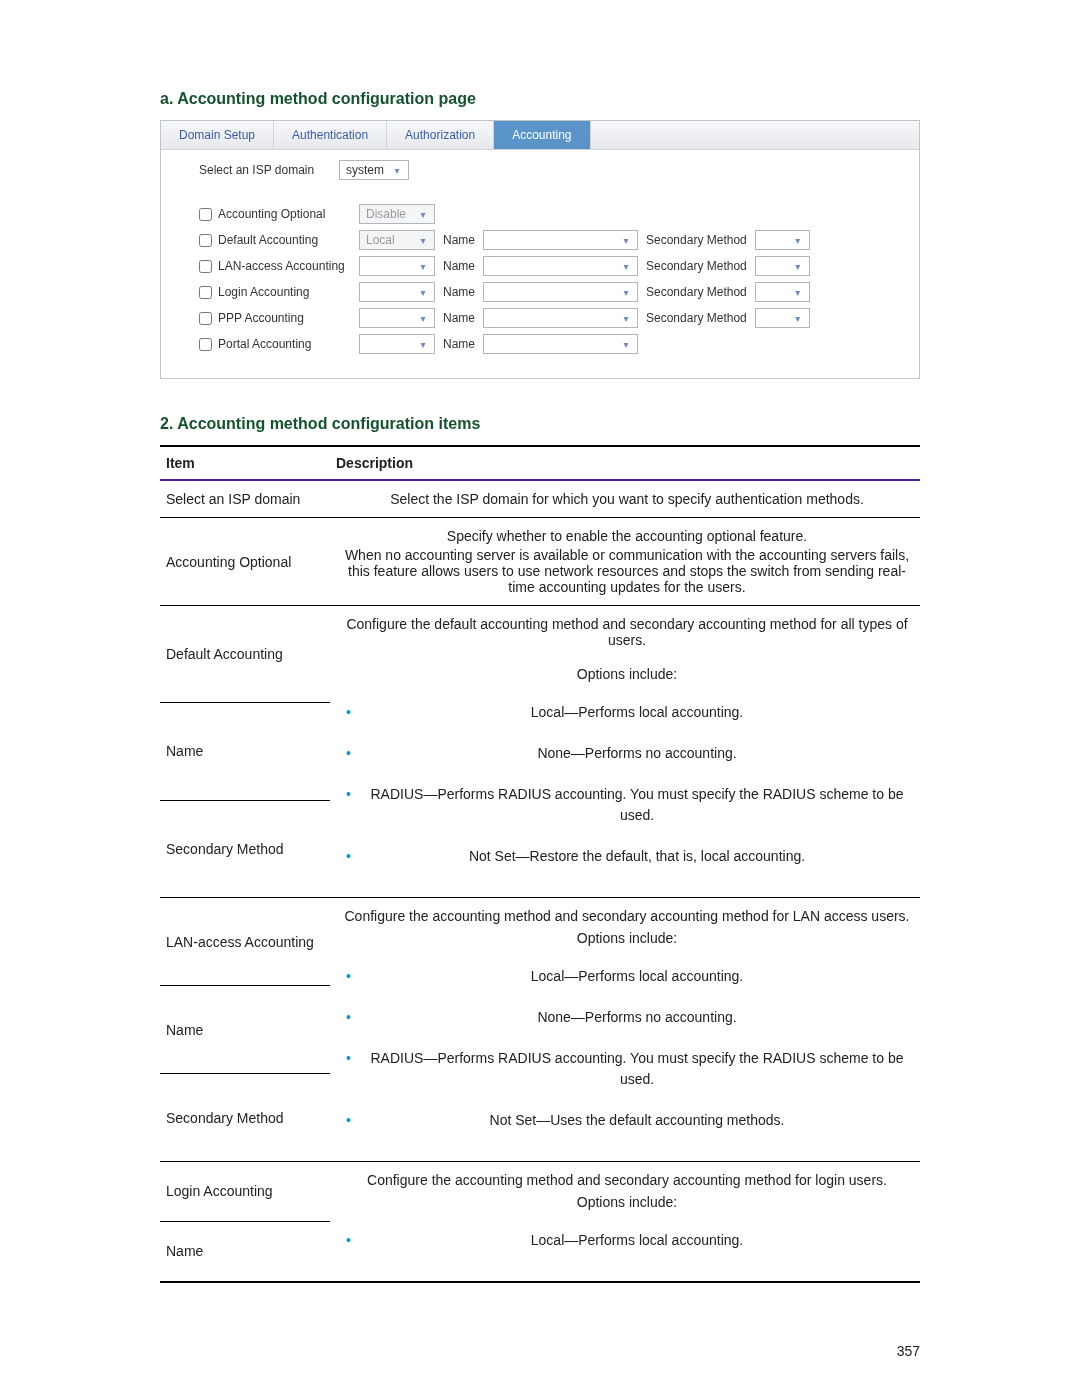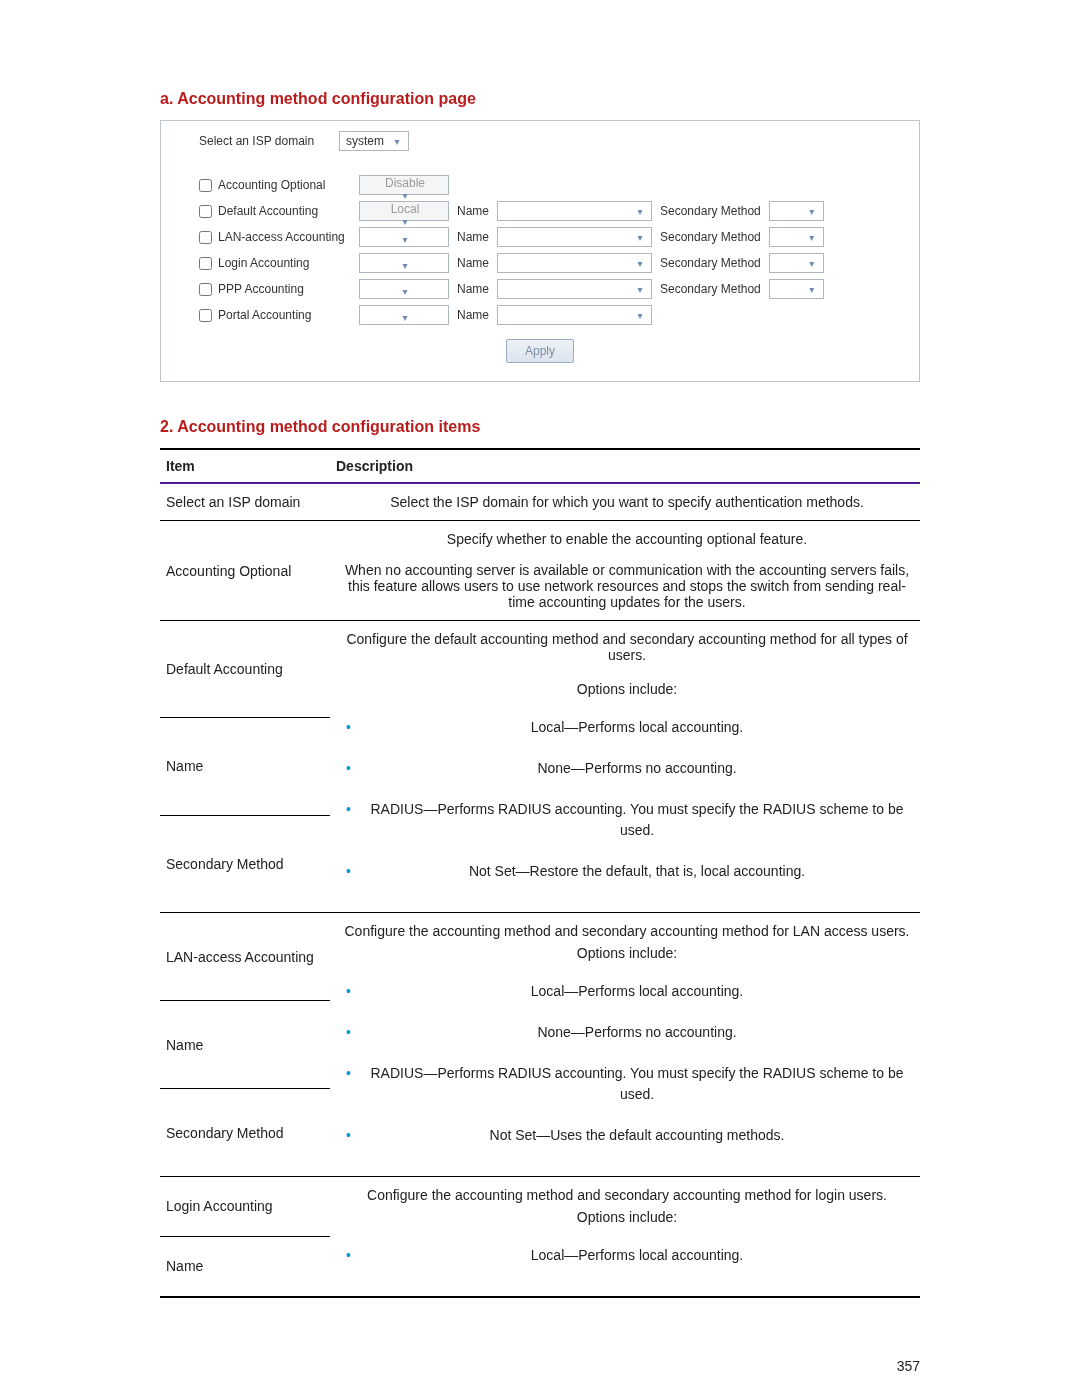--- a/index.html
+++ b/index.html
@@ -6,21 +6,21 @@
   body {
     background: #fff;
     font-family: Arial, Helvetica, sans-serif;
     font-size: 14px;
     color: #222;
     width: 1080px;
     margin: 0 auto;
     padding: 90px 160px 60px 160px;
   }
   .section-title {
-    color: #b91c1c;
+    color: #14532d;
     font-weight: bold;
     font-size: 16px;
     margin-bottom: 12px;
   }
   .screenshot {
     border: 1px solid #bfc5cb;
     background: #fff;
     margin-top: 6px;
   }
   .tabs {
@@ -51,21 +51,21 @@
     height: 20px;
     display: inline-flex;
     align-items: center;
     justify-content: space-between;
     padding: 0 4px 0 6px;
     font-size: 12px;
     color: #777;
   }
   .sel.disabled { background: #f4f5f7; color: #9a9a9a; }
   .sel.small { width: 70px; color: #333; }
-  .sel.method { width: 90px; flex-direction: column; }
+  .sel.method { width: 76px; }
   .sel.name { width: 155px; }
   .sel.sec { width: 55px; }
   .chev {
     width: 14px; height: 14px;
     display: inline-flex; align-items:center; justify-content:center;
     color: #6f8db3;
     font-size: 10px;
   }
   .seg-label { font-size: 12px; color: #333; margin: 0 8px; }
   .indent { margin-left: 24px; }
@@ -116,20 +116,27 @@
     font-size: 14px;
   }
   .page-num { text-align: right; margin-top: 60px; font-size: 14px; }
 </style>
 </head>
 <body>
 
 <div class="section-title">a.    Accounting method configuration page</div>
 
 <div class="screenshot">
+  <div class="tabs">
+    <div class="tab">Domain Setup</div>
+    <div class="tab">Authentication</div>
+    <div class="tab">Authorization</div>
+    <div class="tab active">Accounting</div>
+    <div class="tab spacer"></div>
+  </div>
   <div class="panel">
 
     <div class="row indent">
       <span class="row-label" style="width:140px">Select an ISP domain</span>
       <span class="sel small">
         <span>system</span>
         <span class="chev">▾</span>
       </span>
     </div>
 
@@ -239,42 +246,39 @@
           <span></span>
           <span class="chev">▾</span>
         </span>
       <span class="seg-label">Name</span>
       <span class="sel name">
           <span></span>
           <span class="chev">▾</span>
         </span>
     </div>
 
-    <div class="apply-row">
-      <span class="apply-btn">Apply</span>
-    </div>
   </div>
 </div>
 
 <div class="section-title section-2">2.    Accounting method configuration items</div>
 
 <table class="desc">
   <tbody>
       <tr>
     <th>Item</th>
     <th>Description</th>
   </tr>
   <tr>
     <td class="item">Select an ISP domain</td>
     <td class="desc-cell">Select the ISP domain for which you want to specify authentication methods.</td>
   </tr>
   <tr>
     <td class="item">Accounting Optional</td>
     <td class="desc-cell" rowspan="1">
-      <div style="margin-bottom:14px;border-bottom:1px solid rgba(0,0,0,0);">Specify whether to enable the accounting optional feature.</div>
+      <div style="margin-bottom:2px;border-bottom:1px solid rgba(0,0,0,0);">Specify whether to enable the accounting optional feature.</div>
       <div>When no accounting server is available or communication with the accounting servers fails, this feature allows users to use network resources and stops the switch from sending real-time accounting updates for the users.</div>
     </td>
   </tr>
   <tr>
     <td class="item">Default Accounting</td>
     <td class="desc-cell" rowspan="3" style="border-bottom:1px solid #000">
       <div style="margin-bottom:18px">Configure the default accounting method and secondary accounting method for all types of users.</div>
       <div>Options include:</div>
       <ul class="bul">
         <li>Local—Performs local accounting.</li>

